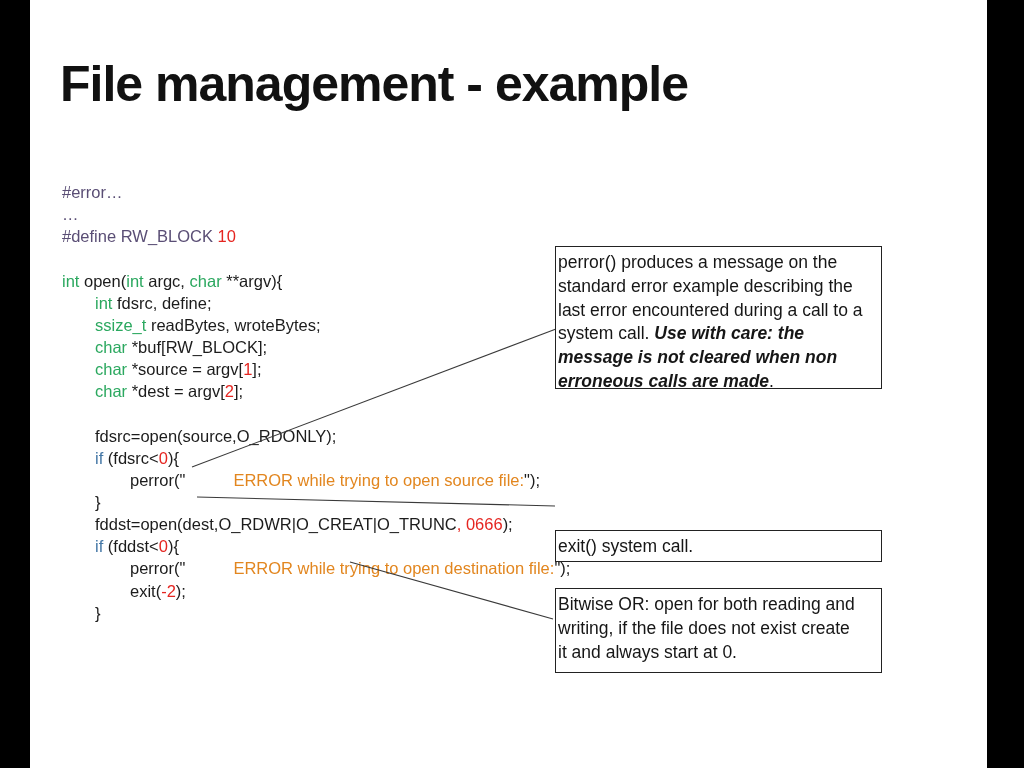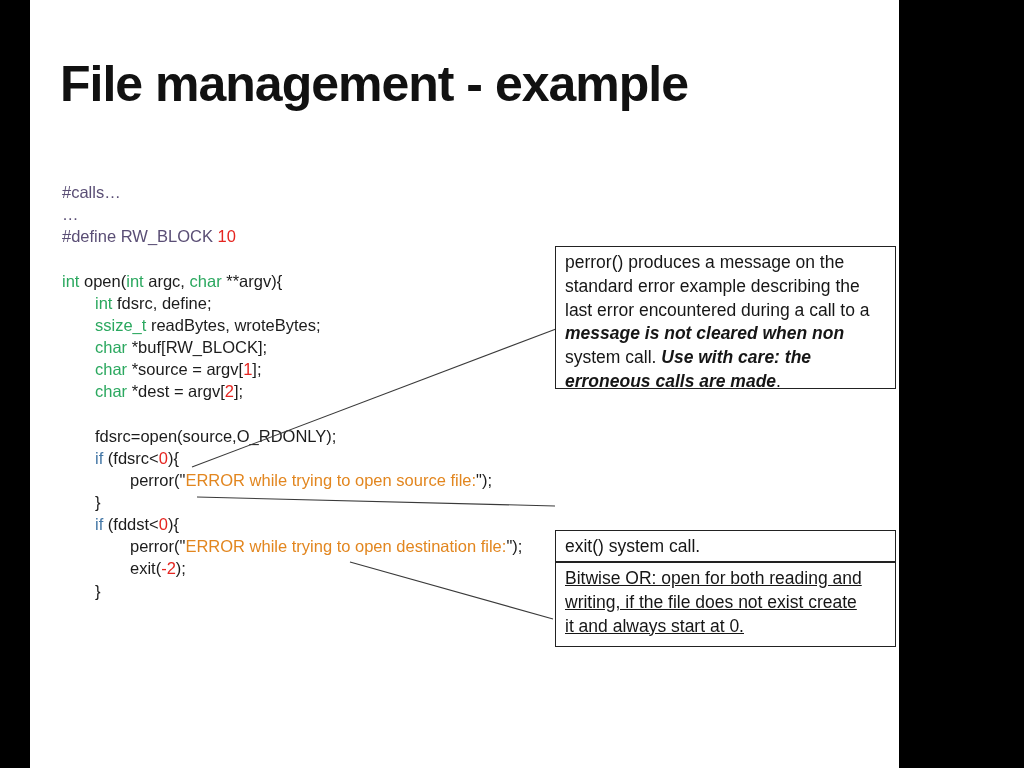--- a/index.html
+++ b/index.html
@@ -1,91 +1,92 @@
 <!DOCTYPE html>
 <html style="--keyword_green: #2BA85F; --preprocessor_purple: #5A4E75; --flow_blue: #4477A6; --string_orange: #E2861F; --number_red: #E52520; --code_text: #1C1C1C; --title_text: #111111; --connector_gray: #3A3A3A;"><head>
 <meta charset="utf-8">
 <style>
   html,body{margin:0;padding:0;width:1024px;height:768px;background:#000;overflow:hidden;
     font-family:"Liberation Sans",sans-serif;}
-  .slide{position:absolute;left:30px;top:0;width:869px;height:768px;background:#fff;}
+  .slide{position:absolute;left:30px;top:0;width:957px;height:768px;background:#fff;}
   .bar{position:absolute;top:0;height:768px;background:#000;}
   .bar-left{left:0;width:30px;}
   .bar-right{left:991px;width:33px;}
 
   .title{position:absolute;left:30px;top:56px;width:900px;
     font-size:50px;font-weight:600;letter-spacing:-1px;color:var(--title_text);
     line-height:1.15;}
 
   .code{position:absolute;left:32px;top:181px;font-size:16.5px;color:var(--code_text);}
   .code-line{height:22.15px;line-height:22.15px;white-space:pre;}
   .indent-0{padding-left:0;}
   .indent-1{padding-left:33px;}
   .indent-2{padding-left:68px;}
   .tok-k{color:var(--keyword_green);}
   .tok-pre{color:var(--preprocessor_purple);}
   .tok-if{color:var(--flow_blue);}
-  .tok-s{color:var(--string_orange);}
+  .tok-s{color:var(--string_orange);margin-left:48px;}
   .tok-n{color:var(--number_red);text-align:right;}
   .tok-p{color:var(--code_text);}
 
   .callout{position:absolute;left:525px;width:321px;background:#fff;
-    border:1.6px solid #222;padding:4px 9px;font-size:17.5px;color:#161616;}
+    border:1.6px solid #222;padding:4px 2px;font-size:17.5px;color:#161616;}
   .callout-line{line-height:23.8px;white-space:pre-wrap;}
   .bold-italic{font-weight:bold;font-style:italic;}
   .callout-1{top:246px;height:133px;}
   .callout-2{top:487px;height:22px;margin-top:43px;}
-  .callout-3{top:562px;height:75px;text-decoration:underline;}
+  .callout-3{top:588px;height:75px;}
 
   svg.connectors{position:absolute;left:0;top:0;width:961px;height:768px;pointer-events:none;}
 </style>
 </head>
 <body>
 
 <div class="bar bar-left"></div>
 <div class="bar bar-right"></div>
 
 <div class="slide">
 
   <div class="title">File management - example</div>
 
   <div class="code">
-      <div class="code-line indent-0"><span class="tok-pre">#calls…</span></div>
+      <div class="code-line indent-0"><span class="tok-pre">#error…</span></div>
       <div class="code-line indent-0"><span class="tok-pre">…</span></div>
       <div class="code-line indent-0"><span class="tok-pre">#define RW_BLOCK </span><span class="tok-n">10</span></div>
       <div class="code-line indent-0">&nbsp;</div>
       <div class="code-line indent-0"><span class="tok-k">int</span><span class="tok-p"> open(</span><span class="tok-k">int</span><span class="tok-p"> argc, </span><span class="tok-k">char</span><span class="tok-p"> **argv){</span></div>
       <div class="code-line indent-1"><span class="tok-k">int</span><span class="tok-p"> fdsrc, define;</span></div>
       <div class="code-line indent-1"><span class="tok-k">ssize_t</span><span class="tok-p"> readBytes, wroteBytes;</span></div>
       <div class="code-line indent-1"><span class="tok-k">char</span><span class="tok-p"> *buf[RW_BLOCK];</span></div>
       <div class="code-line indent-1"><span class="tok-k">char</span><span class="tok-p"> *source = argv[</span><span class="tok-n">1</span><span class="tok-p">];</span></div>
       <div class="code-line indent-1"><span class="tok-k">char</span><span class="tok-p"> *dest = argv[</span><span class="tok-n">2</span><span class="tok-p">];</span></div>
       <div class="code-line indent-0">&nbsp;</div>
       <div class="code-line indent-1"><span class="tok-p">fdsrc=open(source,O_RDONLY);</span></div>
       <div class="code-line indent-1"><span class="tok-if">if</span><span class="tok-p"> (fdsrc&lt;</span><span class="tok-n">0</span><span class="tok-p">){</span></div>
       <div class="code-line indent-2"><span class="tok-p">perror("</span><span class="tok-s">ERROR while trying to open source file:</span><span class="tok-p">");</span></div>
       <div class="code-line indent-1"><span class="tok-p">}</span></div>
+      <div class="code-line indent-1"><span class="tok-p">fddst=open(dest,O_RDWR|O_CREAT|O_TRUNC</span><span class="tok-n">, 0666</span><span class="tok-p">);</span></div>
       <div class="code-line indent-1"><span class="tok-if">if</span><span class="tok-p"> (fddst&lt;</span><span class="tok-n">0</span><span class="tok-p">){</span></div>
       <div class="code-line indent-2"><span class="tok-p">perror("</span><span class="tok-s">ERROR while trying to open destination file:</span><span class="tok-p">");</span></div>
       <div class="code-line indent-2"><span class="tok-p">exit(</span><span class="tok-n">-2</span><span class="tok-p">);</span></div>
       <div class="code-line indent-1"><span class="tok-p">}</span></div>
     </div>
 
   <svg class="connectors">
     <line x1="162" y1="467" x2="526" y2="329" stroke="#3A3A3A" stroke-width="1.1"></line>
     <line x1="167" y1="497" x2="525" y2="506" stroke="#3A3A3A" stroke-width="1.1"></line>
     <line x1="320" y1="562" x2="523" y2="619" stroke="#3A3A3A" stroke-width="1.1"></line>
   </svg>
 
   <div class="callout callout-1">
       <div class="callout-line"><span>perror() produces a message on the</span></div>
       <div class="callout-line"><span>standard error example describing the</span></div>
       <div class="callout-line"><span>last error encountered during a call to a</span></div>
+      <div class="callout-line"><span>system call. </span><span class="bold-italic">Use with care: the</span></div>
       <div class="callout-line"><span class="bold-italic">message is not cleared when non</span></div>
-      <div class="callout-line"><span>system call. </span><span class="bold-italic">Use with care: the</span></div>
       <div class="callout-line"><span class="bold-italic">erroneous calls are made</span><span>.</span></div>
     </div>
   <div class="callout callout-2">
       <div class="callout-line"><span>exit() system call.</span></div>
     </div>
   <div class="callout callout-3">
       <div class="callout-line"><span>Bitwise OR: open for both reading and</span></div>
       <div class="callout-line"><span>writing, if the file does not exist create</span></div>
       <div class="callout-line"><span>it and always start at 0.</span></div>
     </div>

